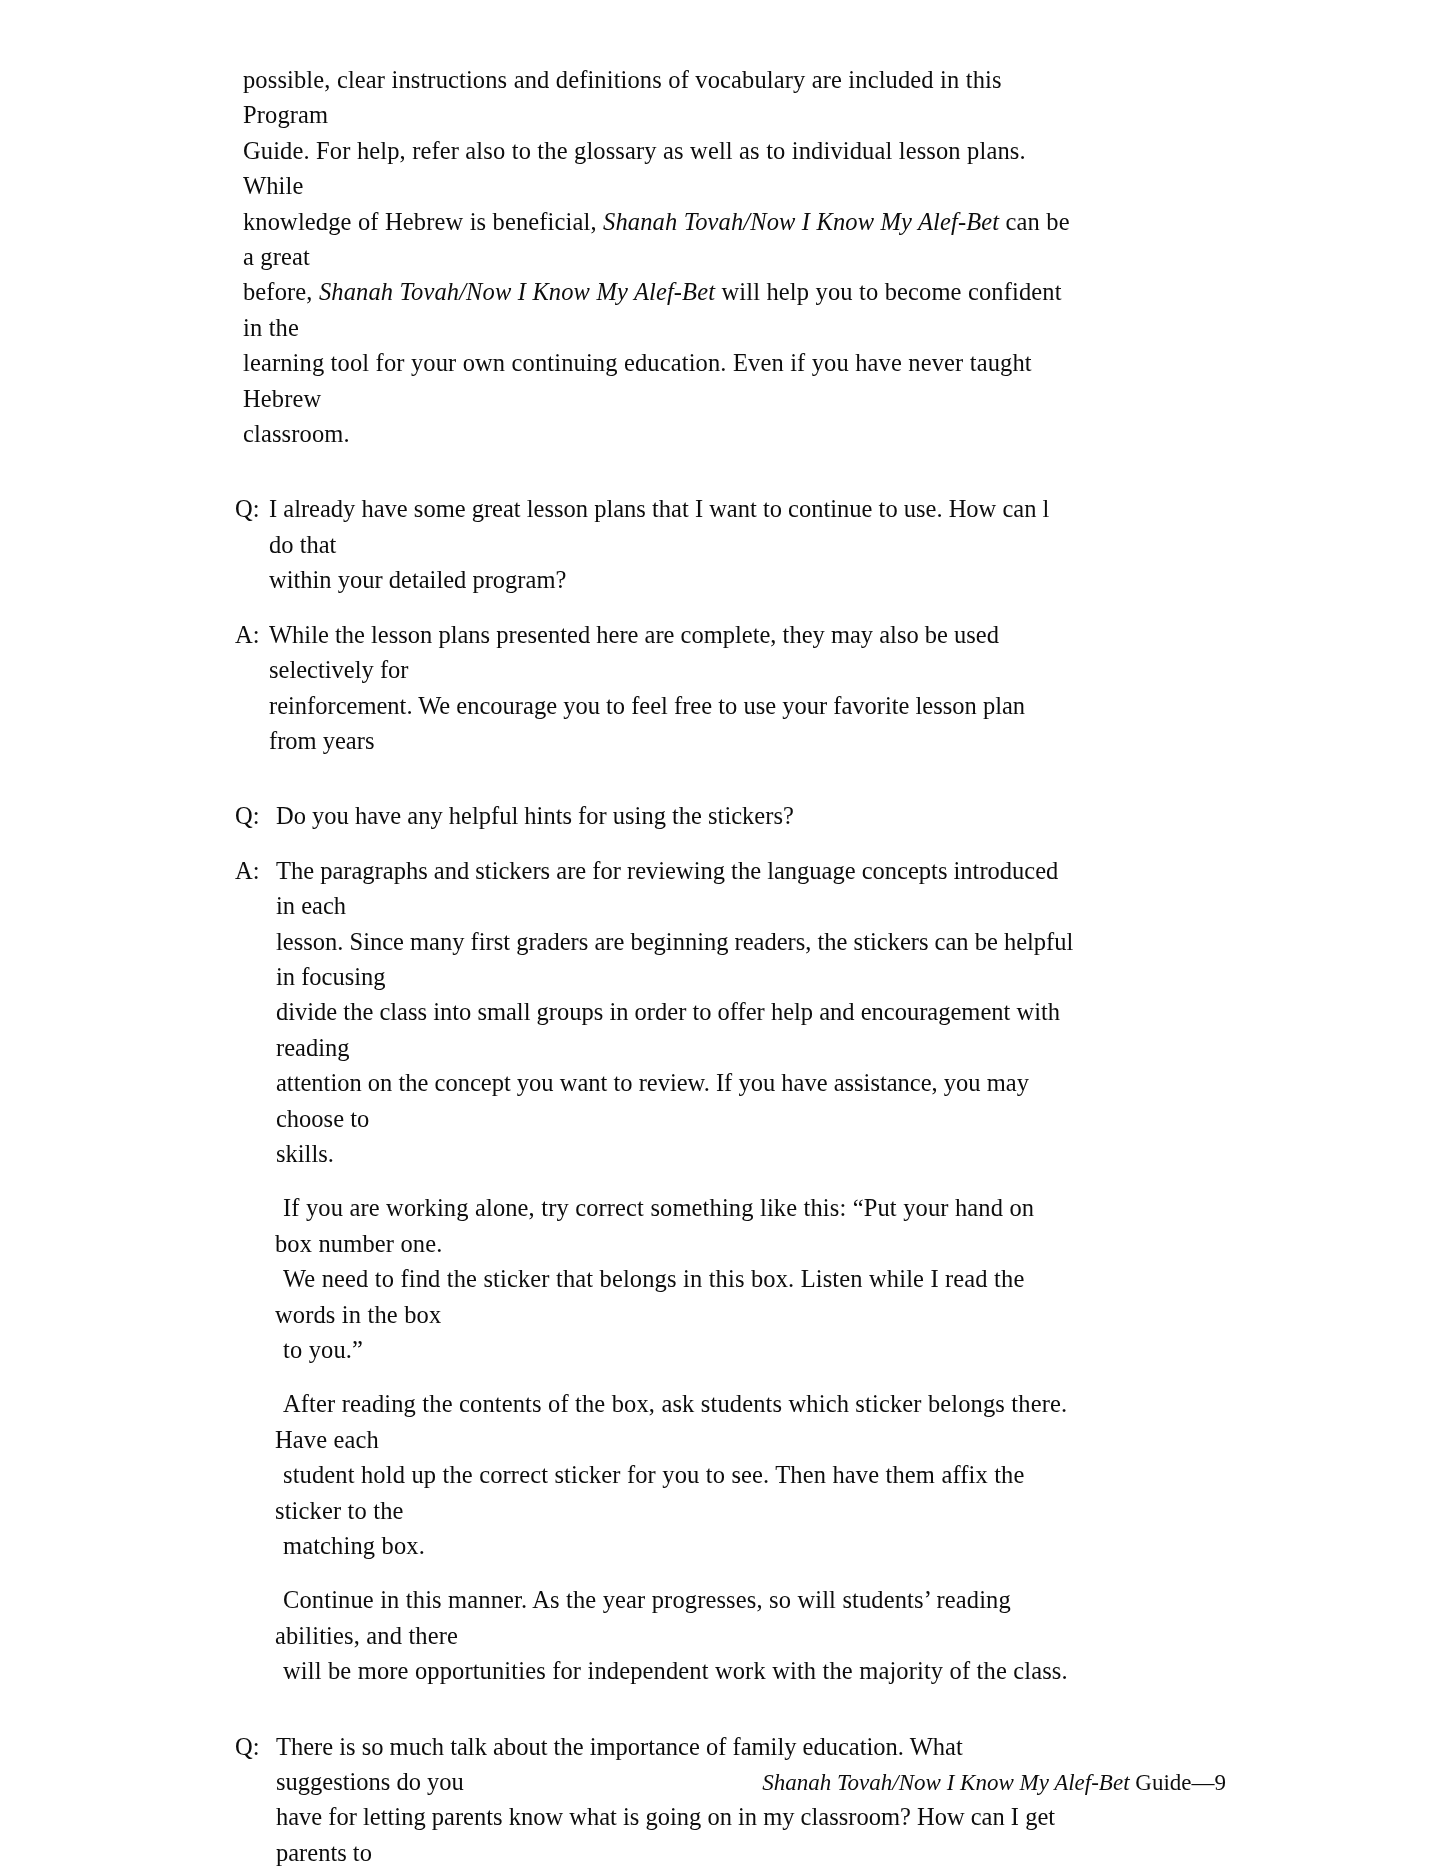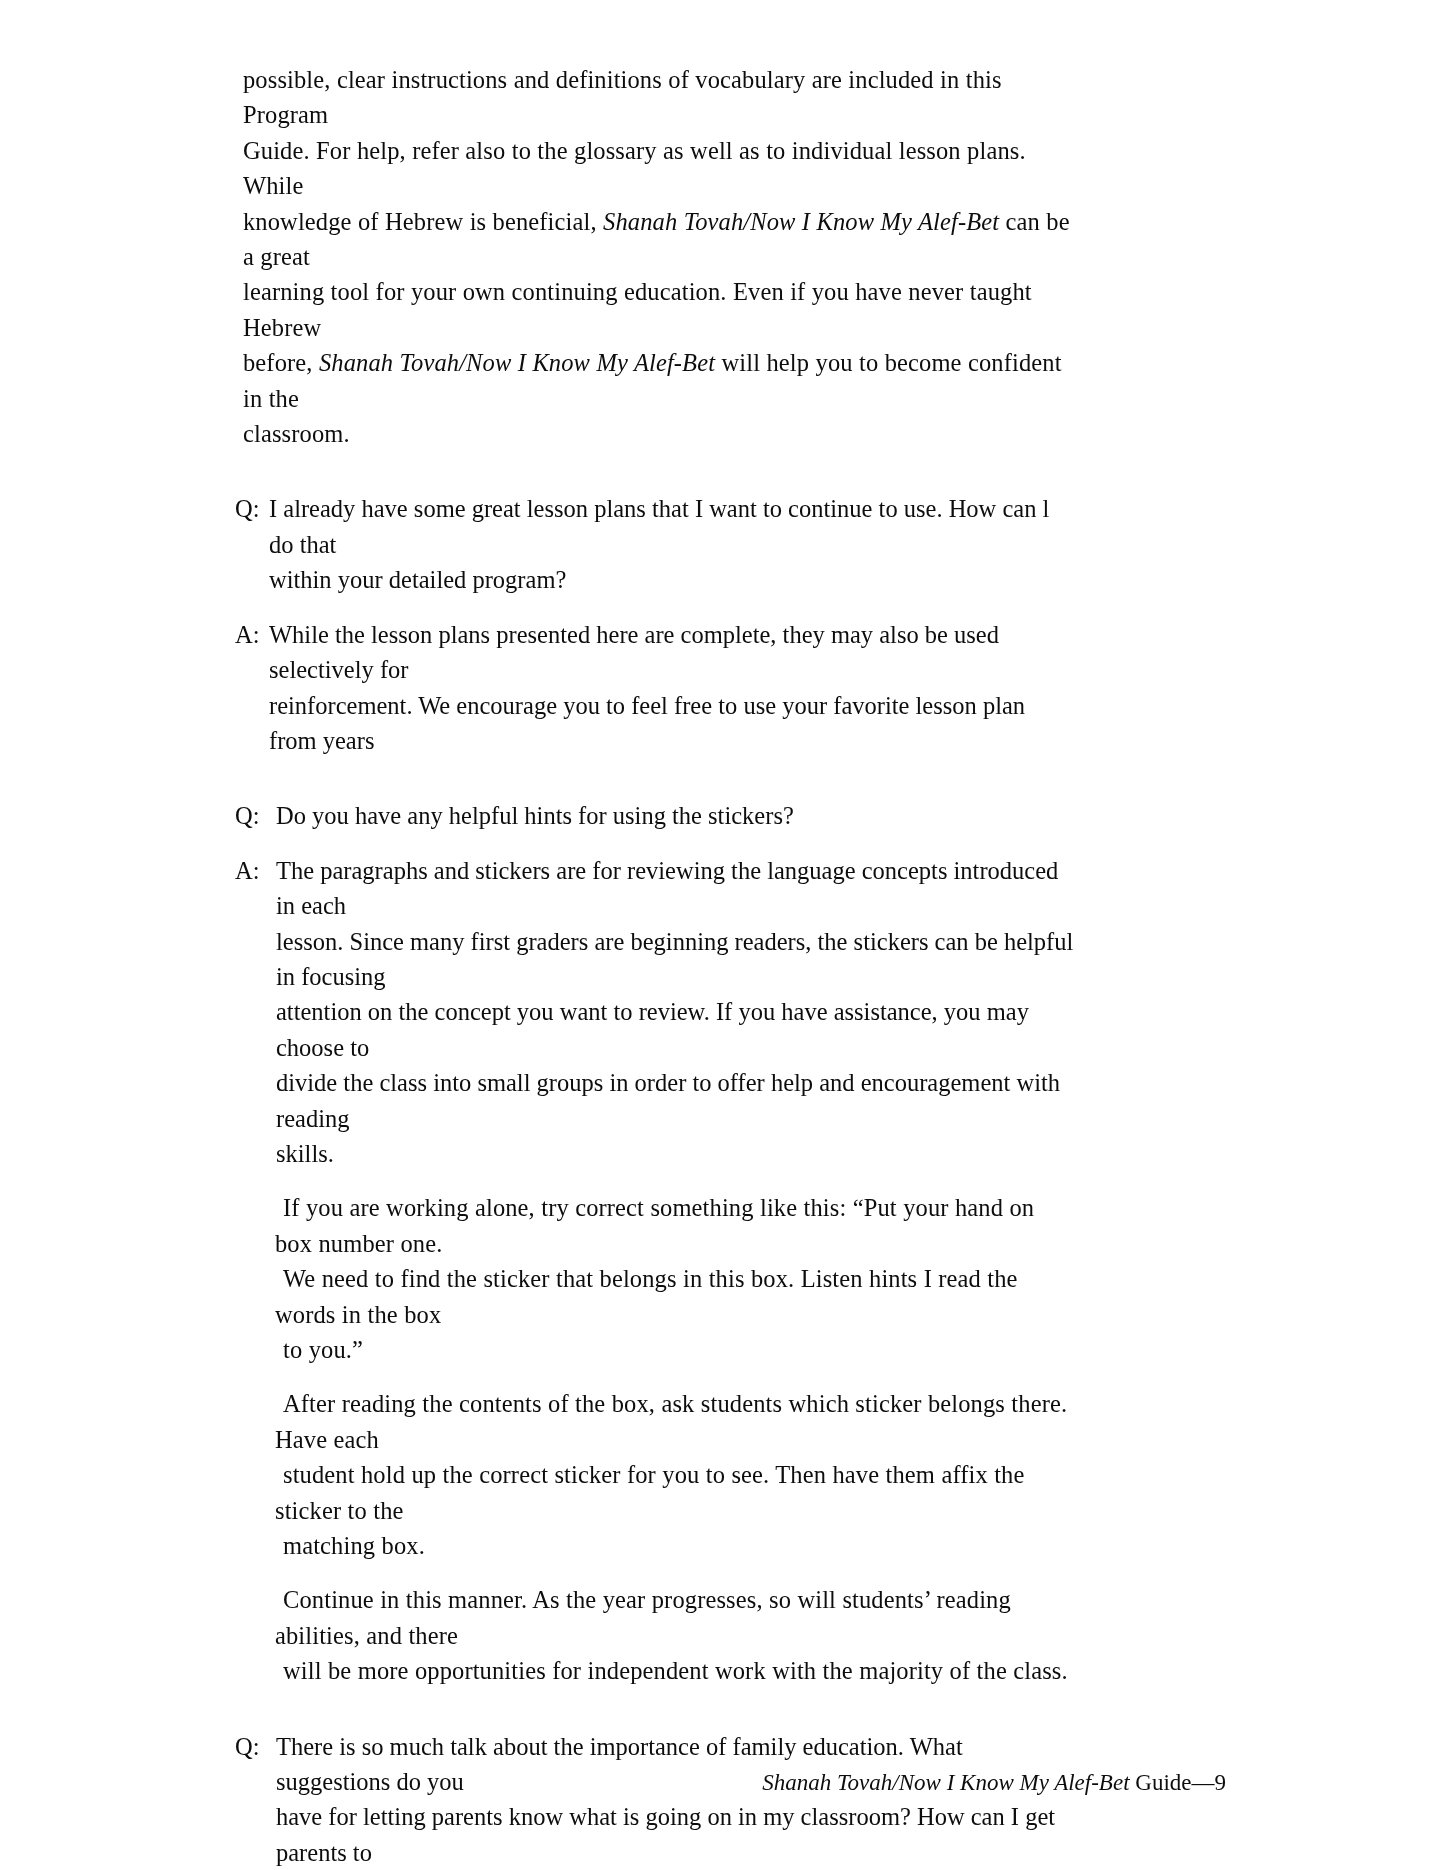--- a/index.html
+++ b/index.html
@@ -91,22 +91,22 @@
 <body>
 
 <div class="page">
 
   <div class="content">
 
     <p class="para lead">
       <span class="ln">possible, clear instructions and definitions of vocabulary are included in this Program</span>
       <span class="ln">Guide. For help, refer also to the glossary as well as to individual lesson plans. While</span>
       <span class="ln"><span>knowledge of Hebrew is beneficial, </span><em>Shanah Tovah/Now I Know My Alef-Bet</em><span> can be a great</span></span>
+      <span class="ln"><span>before, </span><em>Shanah Tovah/Now I Know My Alef-Bet</em><span> will help you to become confident in the</span></span>
       <span class="ln">learning tool for your own continuing education. Even if you have never taught Hebrew</span>
-      <span class="ln"><span>before, </span><em>Shanah Tovah/Now I Know My Alef-Bet</em><span> will help you to become confident in the</span></span>
       <span class="ln">classroom.</span>
     </p>
 
     <div class="gap-lg"></div>
 
     <div class="qa gutter-sm">
       <span class="label">Q:</span>
       <span class="body">
         <span class="ln">I already have some great lesson plans that I want to continue to use. How can l do that</span>
         <span class="ln">within your detailed program?</span>
@@ -132,31 +132,31 @@
       </span>
     </div>
 
     <div class="gap-sm"></div>
 
     <div class="qa gutter-lg">
       <span class="label">A:</span>
       <span class="body">
         <span class="ln">The paragraphs and stickers are for reviewing the language concepts introduced in each</span>
         <span class="ln">lesson. Since many first graders are beginning readers, the stickers can be helpful in focusing</span>
+        <span class="ln">divide the class into small groups in order to offer help and encouragement with reading</span>
         <span class="ln">attention on the concept you want to review. If you have assistance, you may choose to</span>
-        <span class="ln">divide the class into small groups in order to offer help and encouragement with reading</span>
         <span class="ln">skills.</span>
       </span>
     </div>
 
     <div class="gap-sm"></div>
 
     <p class="para cont">
       <span class="ln">If you are working alone, try correct something like this: “Put your hand on box number one.</span>
-      <span class="ln">We need to find the sticker that belongs in this box. Listen hints I read the words in the box</span>
+      <span class="ln">We need to find the sticker that belongs in this box. Listen while I read the words in the box</span>
       <span class="ln">to you.”</span>
     </p>
 
     <div class="gap-sm"></div>
 
     <p class="para cont">
       <span class="ln">After reading the contents of the box, ask students which sticker belongs there. Have each</span>
       <span class="ln">student hold up the correct sticker for you to see. Then have them affix the sticker to the</span>
       <span class="ln">matching box.</span>
     </p>

